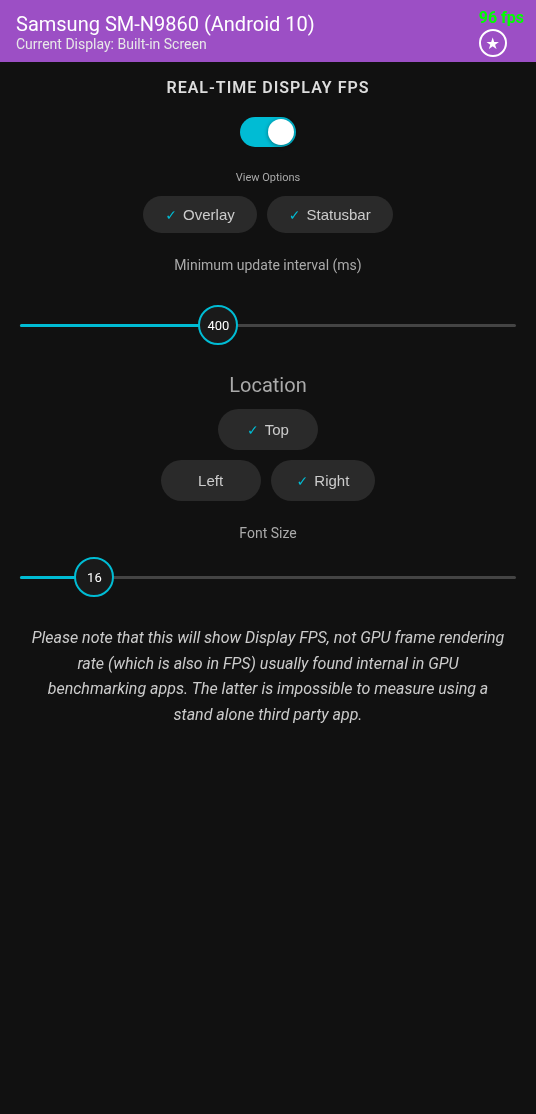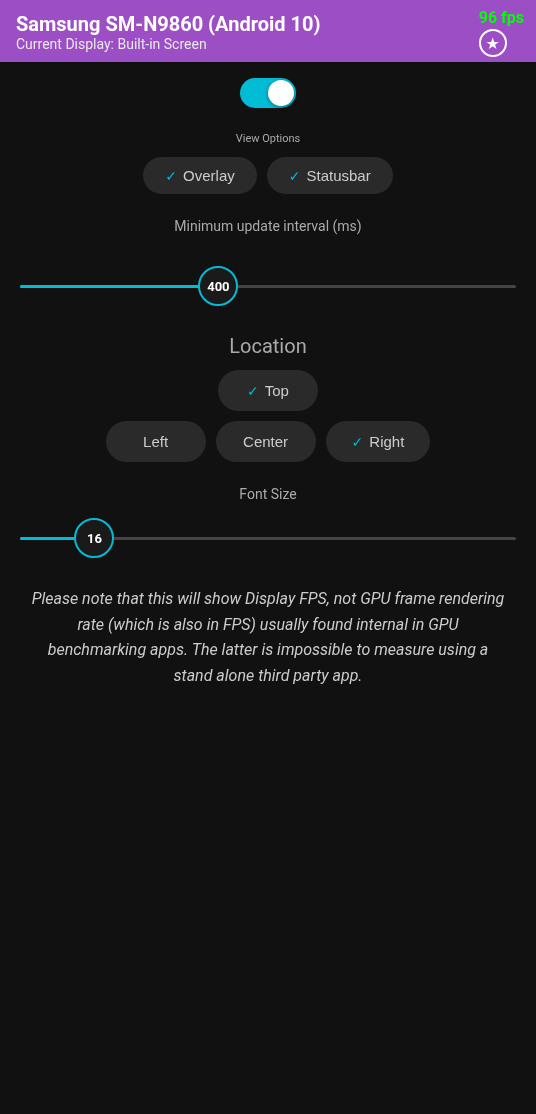--- a/index.html
+++ b/index.html
@@ -13,21 +13,21 @@
     }
 
     
     .header {
       background: #9c4fc5;
       padding: 12px 16px 10px;
       position: relative;
     }
     .header-title {
       font-size: 20px;
-      font-weight: 700;
+      font-weight: 400;
       color: #fff;
     }
     .header-subtitle {
       font-size: 14px;
       color: #e8e8e8;
     }
     .fps-badge {
       position: absolute;
       top: 8px;
       right: 12px;
@@ -168,21 +168,21 @@
       background: #1a1a1a;
       border: 2px solid #00bcd4;
       border-radius: 50%;
       position: absolute;
       top: 50%;
       transform: translate(-50%, -50%);
       display: flex;
       align-items: center;
       justify-content: center;
       font-size: 13px;
-      font-weight: bold;
+      font-weight: normal;
       color: #fff;
       cursor: pointer;
     }
 
     
     .location-section {
       width: 100%;
       margin-bottom: 24px;
     }
     .location-label {
@@ -246,20 +246,21 @@
   <div class="header-title">Samsung SM-N9860 (Android 10)</div>
   <div class="header-subtitle">Current Display: Built-in Screen</div>
   <div class="fps-badge">
     <span class="fps-number">96 fps</span>
     <div class="fps-star">★</div>
   </div>
 </div>
 
 <div class="main">
 
+  <div class="section-title">REAL-TIME DISPLAY FPS</div>
 
   <div class="toggle-container">
     <div class="toggle">
       <div class="toggle-knob"></div>
     </div>
   </div>
 
   <div class="options-label">View Options</div>
 
   <div class="button-group">
@@ -292,23 +293,20 @@
         <button class="loc-btn">
           <span class="check-icon">✓</span>
           <span>Top</span>
         </button>
       </div>
       <div class="location-row">
         <button class="loc-btn">
           <span>Left</span>
         </button>
         <button class="loc-btn">
-          <span>Center</span>
-        </button>
-        <button class="loc-btn">
           <span class="check-icon">✓</span>
           <span>Right</span>
         </button>
       </div>
     </div>
   </div>
 
   <div class="font-section">
     <div class="font-label">Font Size</div>
     <div class="slider-wrapper">

